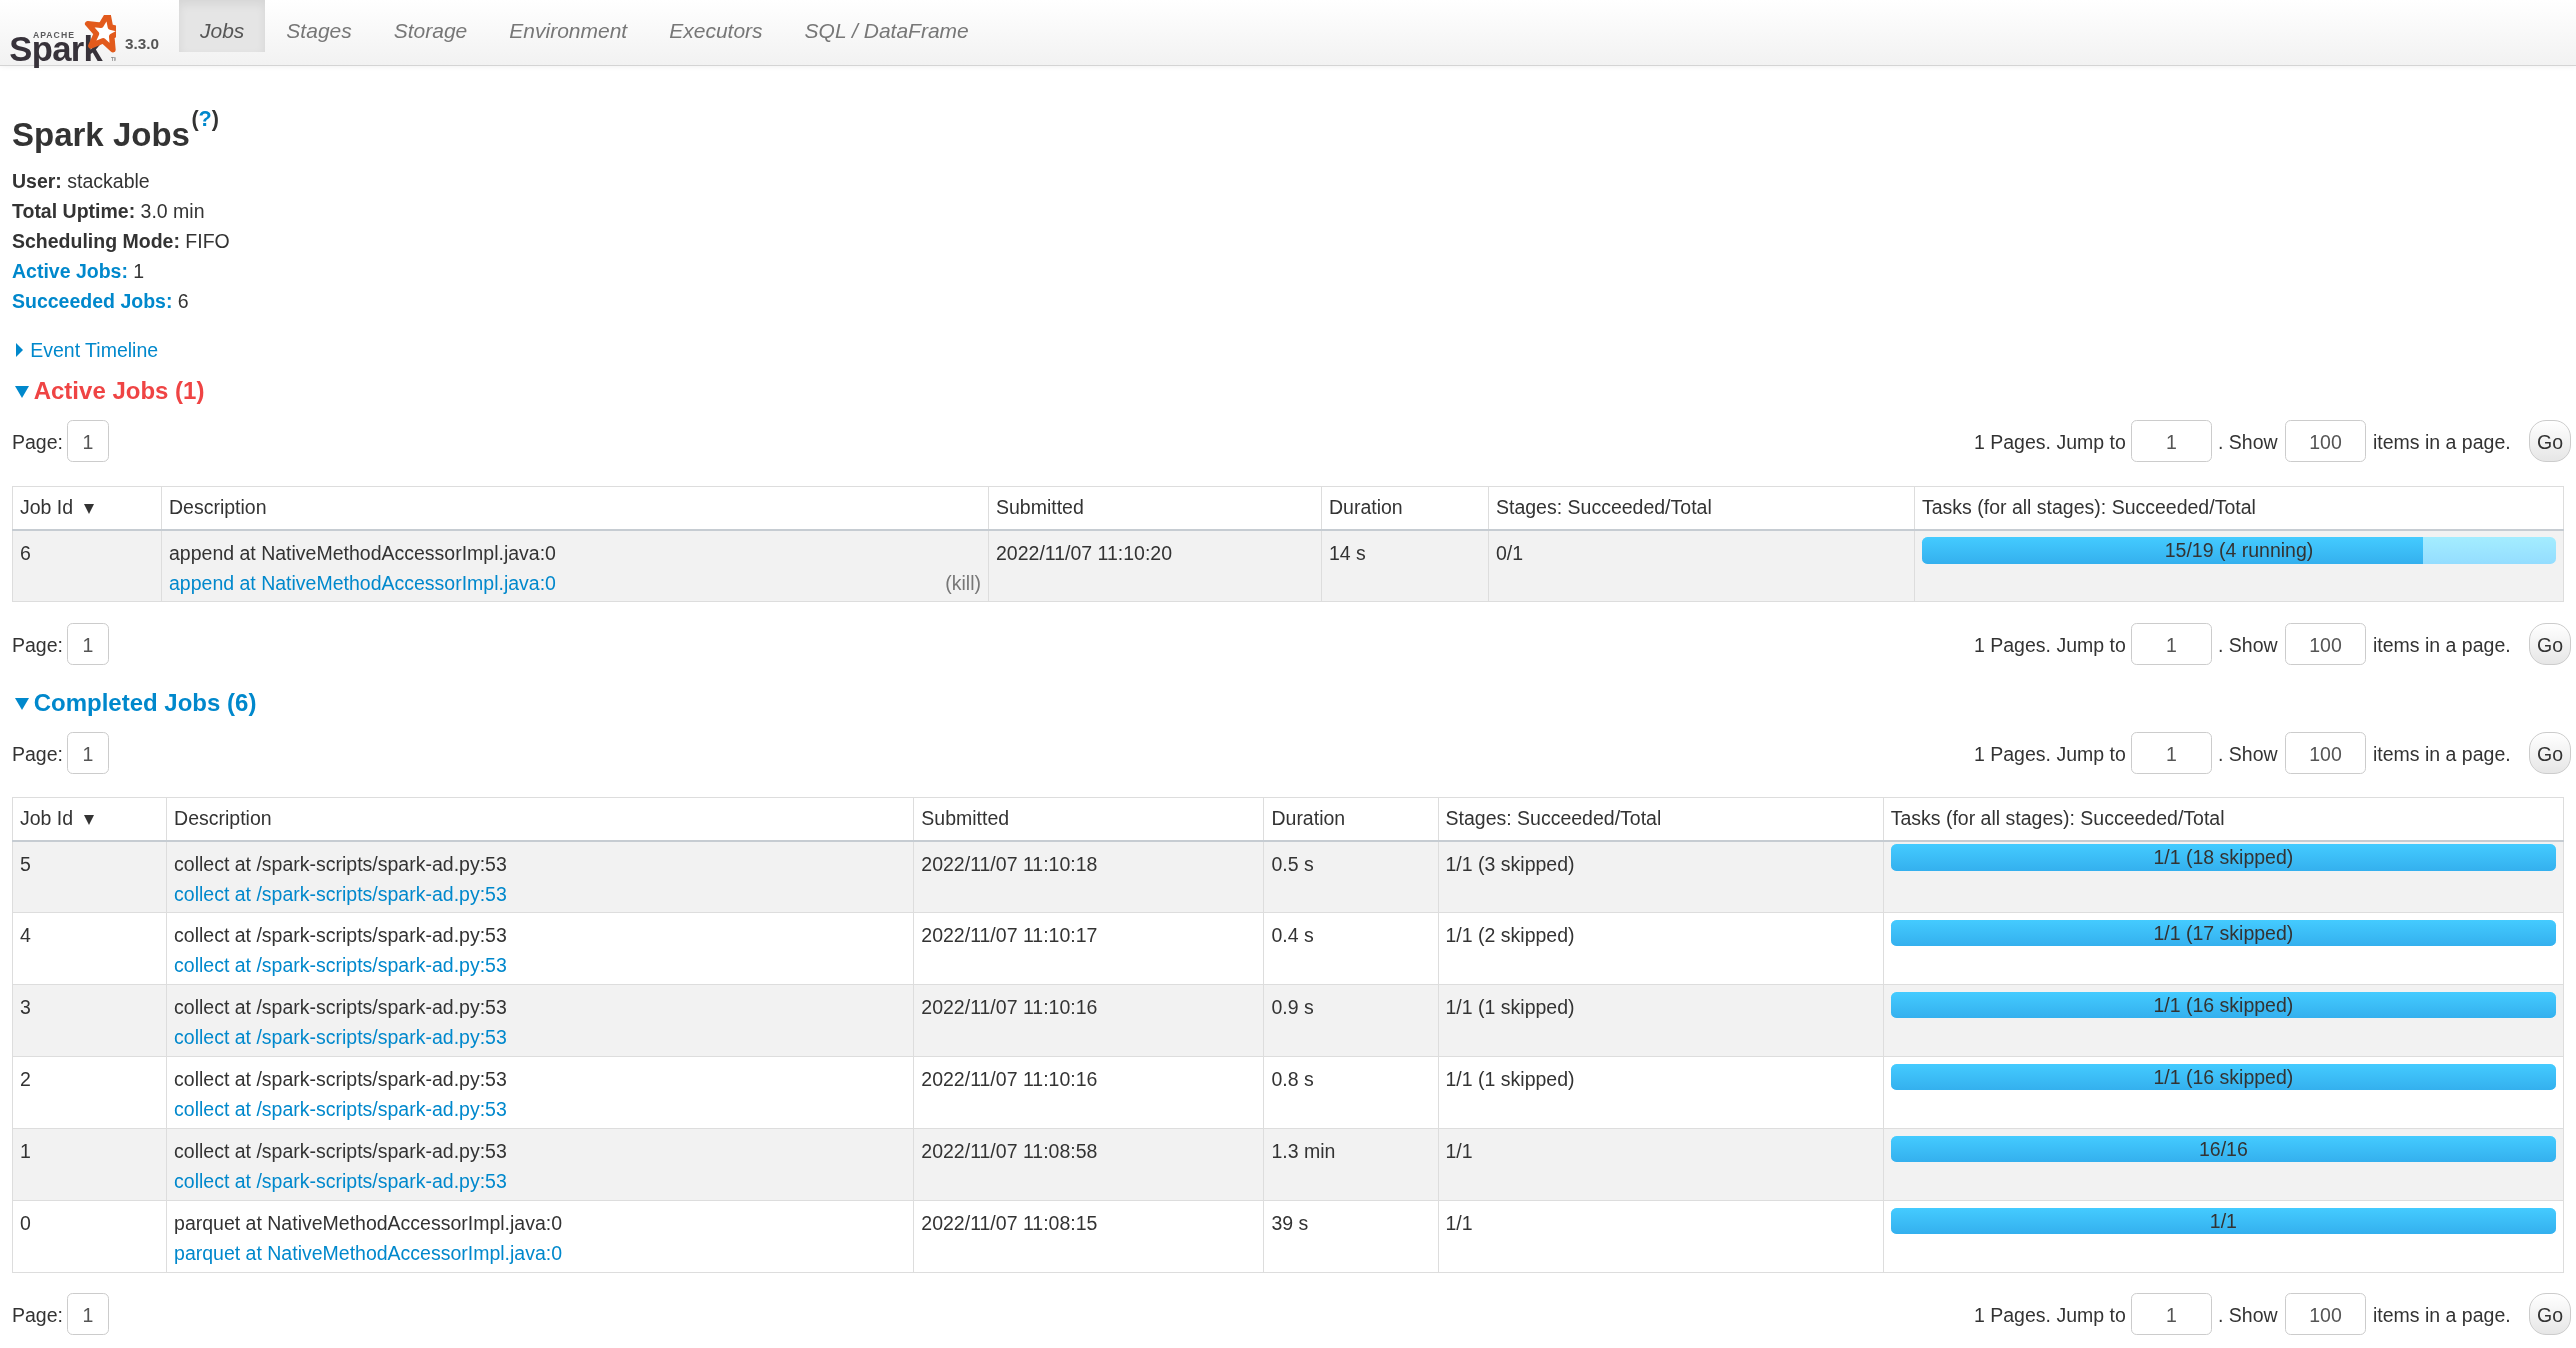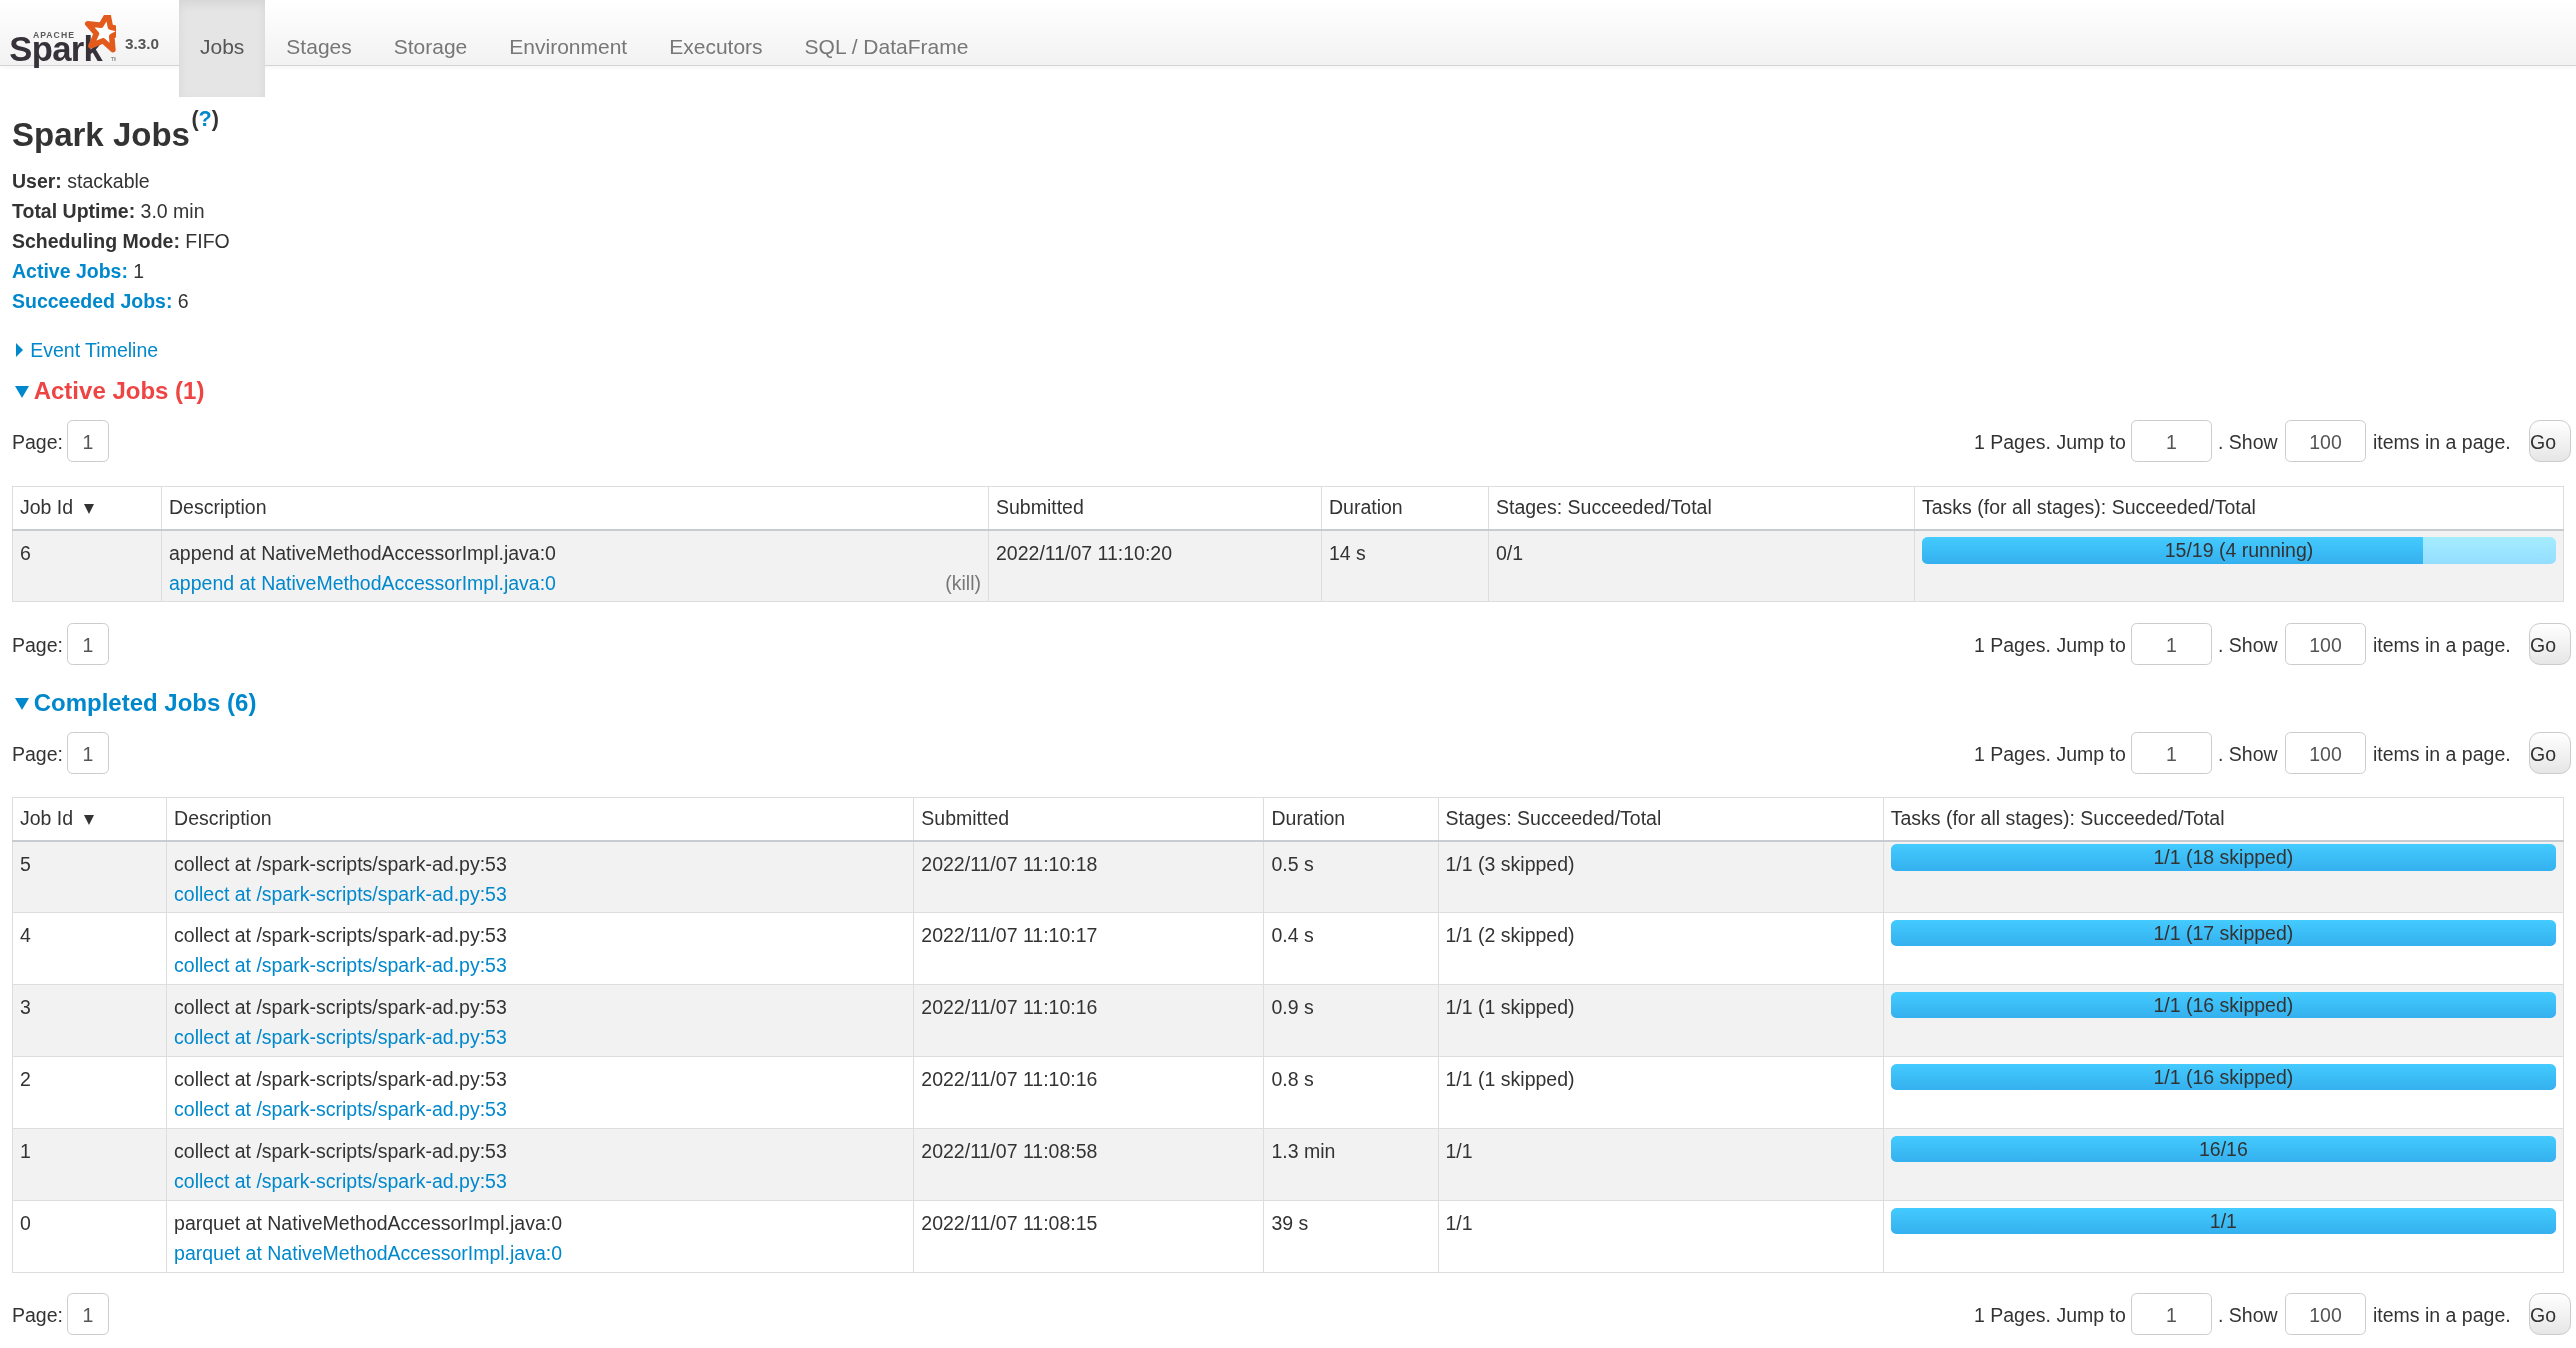--- a/index.html
+++ b/index.html
@@ -7,21 +7,21 @@
 body { font-family:"Liberation Sans",sans-serif; font-size:19.5px; color:#333; position:relative; }
 a { color:#0088cc; text-decoration:none; }
 
 
 #nav { position:absolute; left:0; top:0; width:2576px; height:65px;
   background:linear-gradient(to bottom,#ffffff,#f2f2f2);
   border-bottom:1.4px solid #d4d4d4;
   box-shadow:0 1.4px 5.6px rgba(0,0,0,.065); }
 #nav .links { position:absolute; left:179px; top:0; height:65px; list-style:none; }
 #nav .links li { float:left; }
-#nav .links a { display:block; height:65px; line-height:61px; padding:16px 21px; font-size:21px; color:#777; }
+#nav .links a { display:block; height:52px; line-height:61px; padding:0 21px; font-size:21px; color:#777;font-style:italic; }
 #nav .links li.active a { background:#e5e5e5; color:#555;
   box-shadow:inset 0 4.2px 9.7px rgba(0,0,0,.07); }
 #brand { position:absolute; left:9.7px; top:15px; }
 #ver { position:absolute; left:125px; top:35px; font-size:15.3px; font-weight:bold; color:#555; line-height:17.4px; }
 #apptitle { position:absolute; right:3.5px; top:0; height:65px; line-height:61px; font-size:20.5px; color:#777; }
 #apptitle b { color:#666; }
 
 
 #h3 { position:absolute; left:12px; top:116px; font-size:33px; font-weight:bold; line-height:38px; color:#333; }
 #h3 .sup { position:relative; top:-20px; font-size:21.6px; font-weight:bold; margin-left:-7.7px; }
@@ -34,22 +34,22 @@
 #list { position:absolute; left:12px; top:166px; list-style:none; line-height:30px; }
 #evt { position:absolute; left:12px; top:335px; line-height:30px; }
 #evt .tri { display:inline-block; width:0; height:0; border-top:7.7px solid transparent;
   border-bottom:7.7px solid transparent; border-left:7.7px solid #0088cc; margin:0 7px 0 4.2px; }
 
 
 .pag { position:absolute; left:0; top:0; width:2576px; height:46px; }
 .pag .t { position:absolute; line-height:45px; white-space:nowrap; }
 .pin { position:absolute; height:40px; border:1.4px solid #ccc; border-radius:5.6px; background:#fff;
   text-align:center; line-height:42px; color:#555; }
-.gobtn { position:absolute; height:40px; border:1.4px solid #ccc; border-radius:11px;
-  background:linear-gradient(to bottom,#ffffff,#e6e6e6); line-height:42px; color:#333; }
+.gobtn { position:absolute; height:40px; border:1.4px solid #ccc; border-radius:17px;
+  background:linear-gradient(to bottom,#ffffff,#e6e6e6); text-align:center; line-height:42px; color:#333; }
 
 
 table { border-collapse:collapse; table-layout:fixed; position:absolute; left:12px; width:2551px;
   font-size:19.5px; }
 th,td { border:1.4px solid #ddd; vertical-align:top; text-align:left; font-size:19.5px; }
 th { height:43px; box-sizing:border-box; padding:4.9px 7px 0; line-height:30px; border-bottom:2.1px solid #c6ccd2; font-weight:normal; }
 td { height:72px; box-sizing:border-box; padding:7px 7px 0; line-height:30px; }
 tr.odd td { background:#f2f2f2; }
 .kill { float:right; color:#777; }
 .sort { display:inline-block; width:0; height:0; border-left:5.6px solid transparent;

